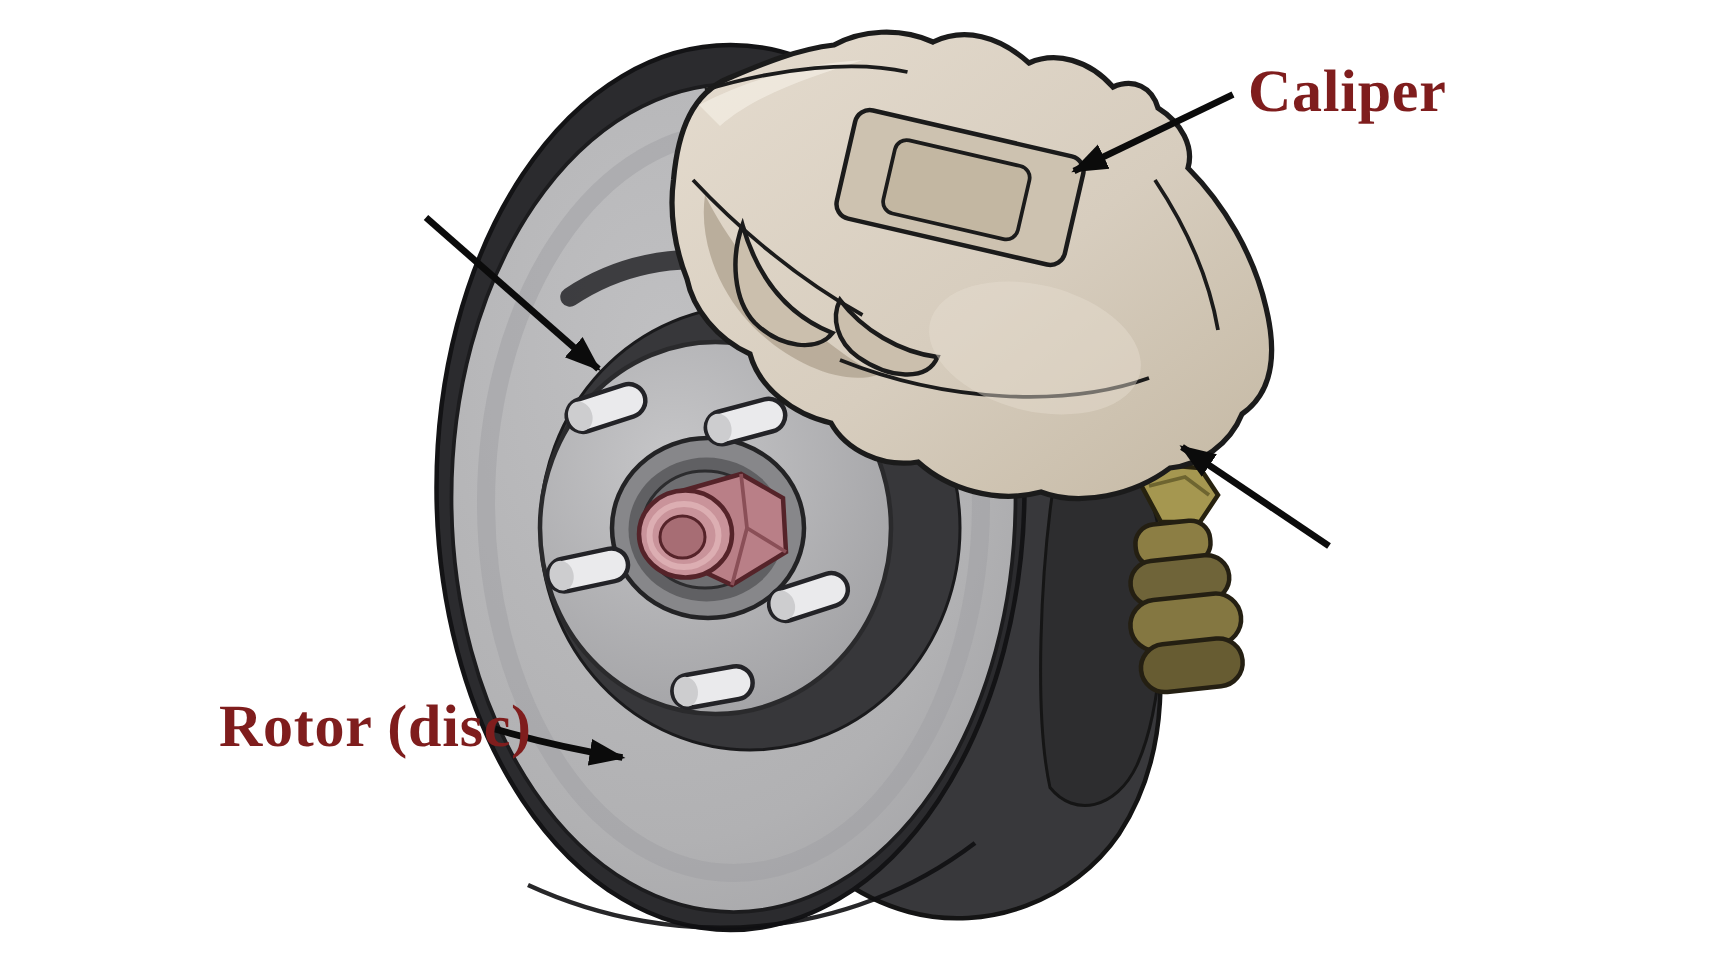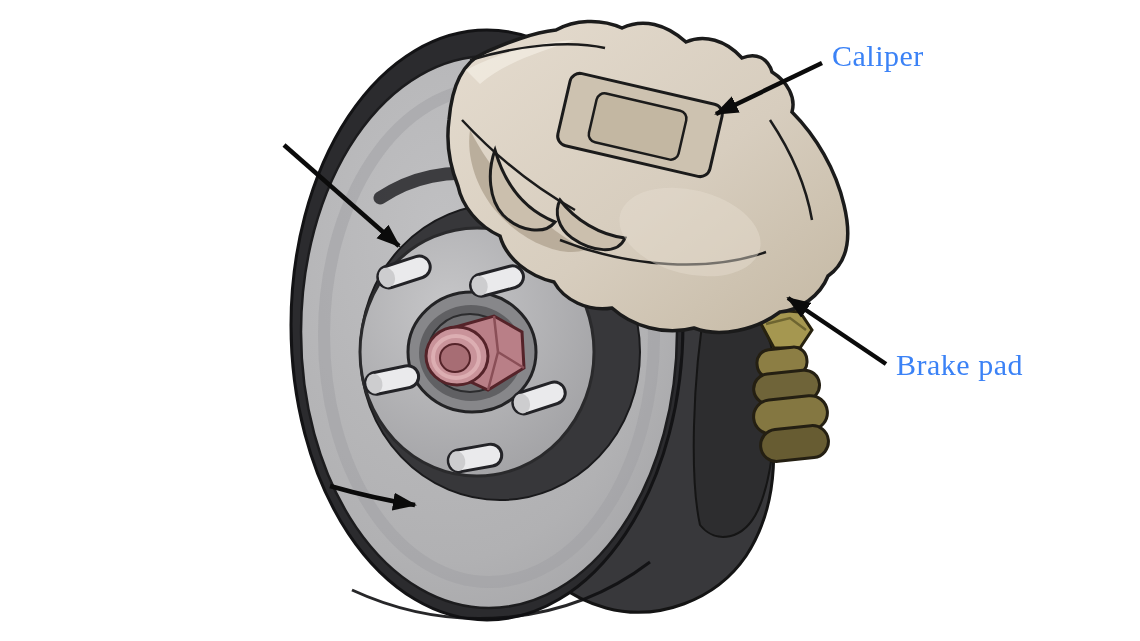--- a/index.html
+++ b/index.html
@@ -6,24 +6,24 @@
   .stage{
     position:relative;
     width:1140px;height:641px;
     background:#ffffff;
     overflow:hidden;
     font-family:"Liberation Serif", serif;
   }
   .stage svg{position:absolute;left:0;top:0;}
   .label{
     position:absolute;
-    font-weight:400;
-    font-size:30px;
+    font-weight:700;
+    font-size:40px;
     line-height:1.05;
-    color:#3b82f6;
+    color:#7f1d1d;
     white-space:nowrap;
     letter-spacing:0.5px;
   }
 </style>
 </head>
 <body>
 
 <div class="stage">
 
   <svg width="1140" height="641" viewBox="0 0 1140 641">
@@ -168,15 +168,15 @@
       <path d="M 284 145 L 399 246" marker-end="url(#ah)"></path>
       <path d="M 822 63 L 716 114" marker-end="url(#ah)"></path>
       <path d="M 886 364 L 788 298" marker-end="url(#ah)"></path>
       <path d="M 330 486 C 365 496 390 501 415 505" marker-end="url(#ah)"></path>
     </g>
   </svg>
 
 
   <div class="label" style="left:832px; top:40px;">Caliper</div>
 
-  <div class="label" style="left:896px; top:349px;">Brake pad</div>
 
+  <div class="label" style="left:146px; top:463px;">Rotor (disc)</div>
 </div>
 
 </body></html>

